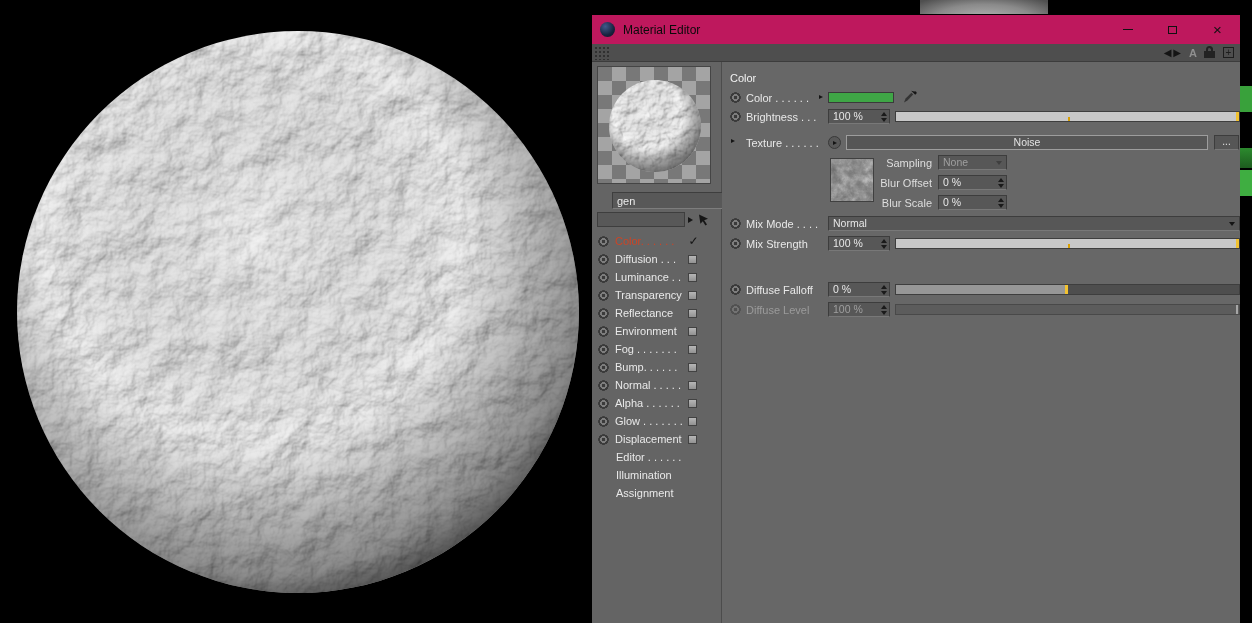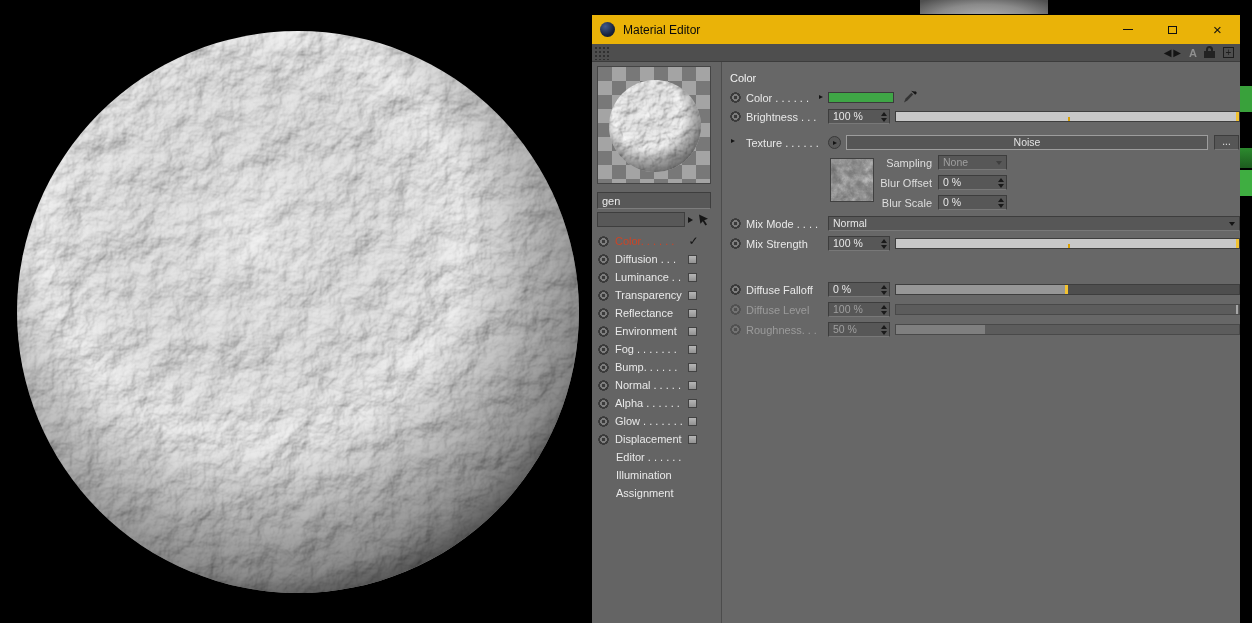--- a/index.html
+++ b/index.html
@@ -10,21 +10,21 @@
   .render-area{position:absolute;left:0;top:0;width:592px;height:623px;background:#000;}
 
   
   .bg-top-thumb{position:absolute;left:920px;top:0;width:128px;height:14px;
     background:radial-gradient(ellipse at 50% 140%, #b5b5b5, #8a8a8a 55%, #4f4f4f 95%);}
   .bg-right-strip{position:absolute;left:1240px;top:0;width:12px;height:623px;background:#000;}
   .bg-swatch{position:absolute;left:0;width:12px;}
 
   
   .window{position:absolute;left:592px;top:15px;width:648px;height:608px;background:#656565;}
-  .titlebar{position:absolute;left:0;top:0;width:100%;height:29px;background:#eab308;display:flex;align-items:center;}
+  .titlebar{position:absolute;left:0;top:0;width:100%;height:29px;background:#be185d;display:flex;align-items:center;}
   .app-logo{width:15px;height:15px;border-radius:50%;margin-left:8px;flex:none;
     background:radial-gradient(circle at 35% 30%, #41598a, #17233f 60%, #0a111f);}
   .title-text{font-size:12px;color:#0a0a0a;margin-left:8px;flex:1;white-space:nowrap;}
   .tb-btn{width:45px;height:29px;display:flex;align-items:center;justify-content:center;flex:none;}
   .glyph-min{width:10px;height:1px;background:#111;}
   .glyph-max{width:9px;height:8px;border:1px solid #111;}
   .glyph-close{font-size:15px;color:#111;line-height:1;}
 
   .toolbar{position:absolute;left:0;top:29px;width:100%;height:18px;background:#4e4e4e;
     border-bottom:1px solid #3c3c3c;display:flex;align-items:center;}
@@ -40,21 +40,21 @@
   .plusbox{width:11px;height:11px;border:1px solid #1d1d1d;margin-right:6px;
     display:flex;align-items:center;justify-content:center;font-size:10px;color:#1d1d1d;line-height:1;}
 
   .content{position:absolute;left:0;top:47px;width:100%;height:561px;display:flex;}
 
   
   .left-panel{position:relative;width:130px;height:100%;background:#646464;border-right:1px solid #4c4c4c;flex:none;}
   .preview-box{position:absolute;left:5px;top:4px;width:114px;height:118px;border:1px solid #454545;
     background:conic-gradient(#a4a4a4 0 90deg,#787878 90deg 180deg,#a4a4a4 180deg 270deg,#787878 270deg 360deg);
     background-size:28px 28px;overflow:hidden;}
-  .name-input{position:absolute;left:5px;top:130px;width:114px;height:17px;background:#585858;
+  .name-input{position:absolute;left:20px;top:130px;width:114px;height:17px;background:#585858;
     border:1px solid #3e3e3e;border-bottom-color:#7d7d7d;color:#ececec;font-size:11px;padding:1px 4px;}
   .picker-row{position:absolute;left:5px;top:150px;width:114px;height:15px;display:flex;align-items:center;}
   .mini-input{width:88px;height:15px;background:#585858;border:1px solid #3e3e3e;}
   .mini-arrow-btn{width:11px;height:15px;display:flex;align-items:center;justify-content:center;}
   .tri-right{width:0;height:0;border-top:3.5px solid transparent;border-bottom:3.5px solid transparent;border-left:5px solid #161616;}
   .pick-btn{width:15px;height:15px;display:flex;align-items:center;justify-content:center;}
 
   .channel-list{position:absolute;left:0;top:170px;width:100%;}
   .ch-row{display:flex;align-items:center;height:18px;padding-left:6px;}
   .ring{width:11px;height:11px;flex:none;border-radius:50%;
@@ -418,31 +418,17 @@
             <span class="stepper">
                 <i class="st-up"></i>
                 <i class="st-dn"></i>
               </span>
           </div>
           <div class="slider dis">
             <div class="sl-handle dim" style="left: calc(100% - 3px);"></div>
           </div>
         </div>
 
-        <div class="prow disabled" style="top:260px;">
-          <span class="ring r-ring"></span>
-          <span class="r-label">Roughness. . .</span>
-          <div class="spin dis" style="left:106px;top:0;width:62px;">
-            <span class="spin-text">50 %</span>
-            <span class="stepper">
-                <i class="st-up"></i>
-                <i class="st-dn"></i>
-              </span>
-          </div>
-          <div class="slider dis">
-            <div class="sl-fill fill-dim" style="width: 26%;"></div>
-          </div>
-        </div>
 
       </div>
     </div>
   </div>
 </div>
 
 </body></html>

